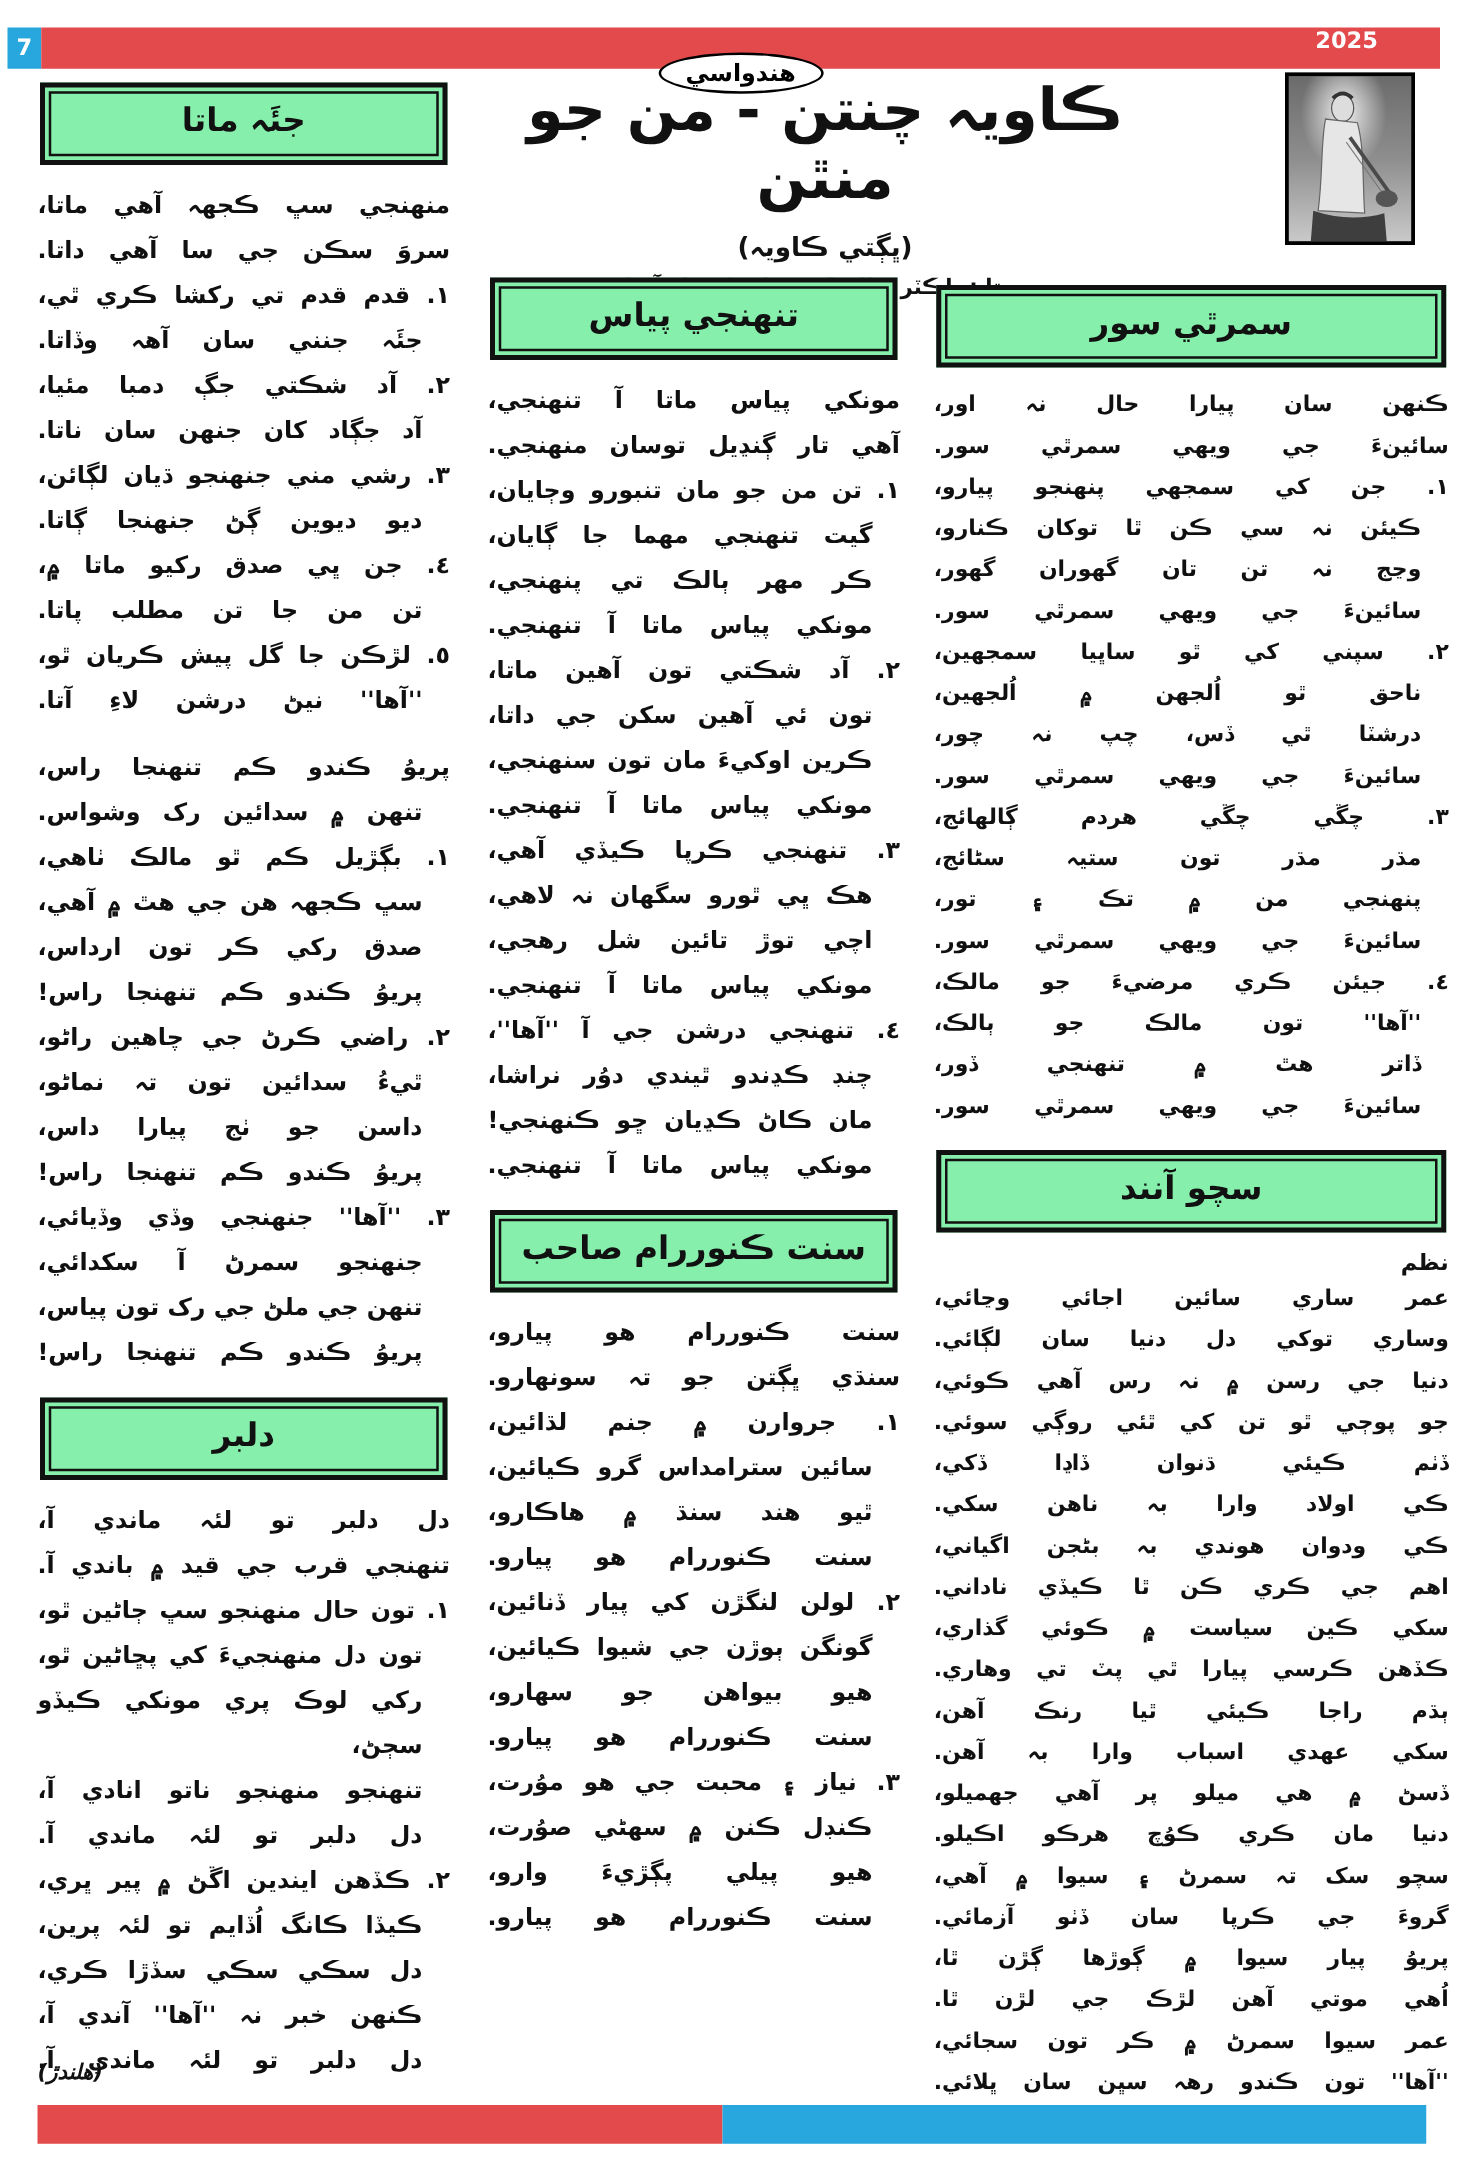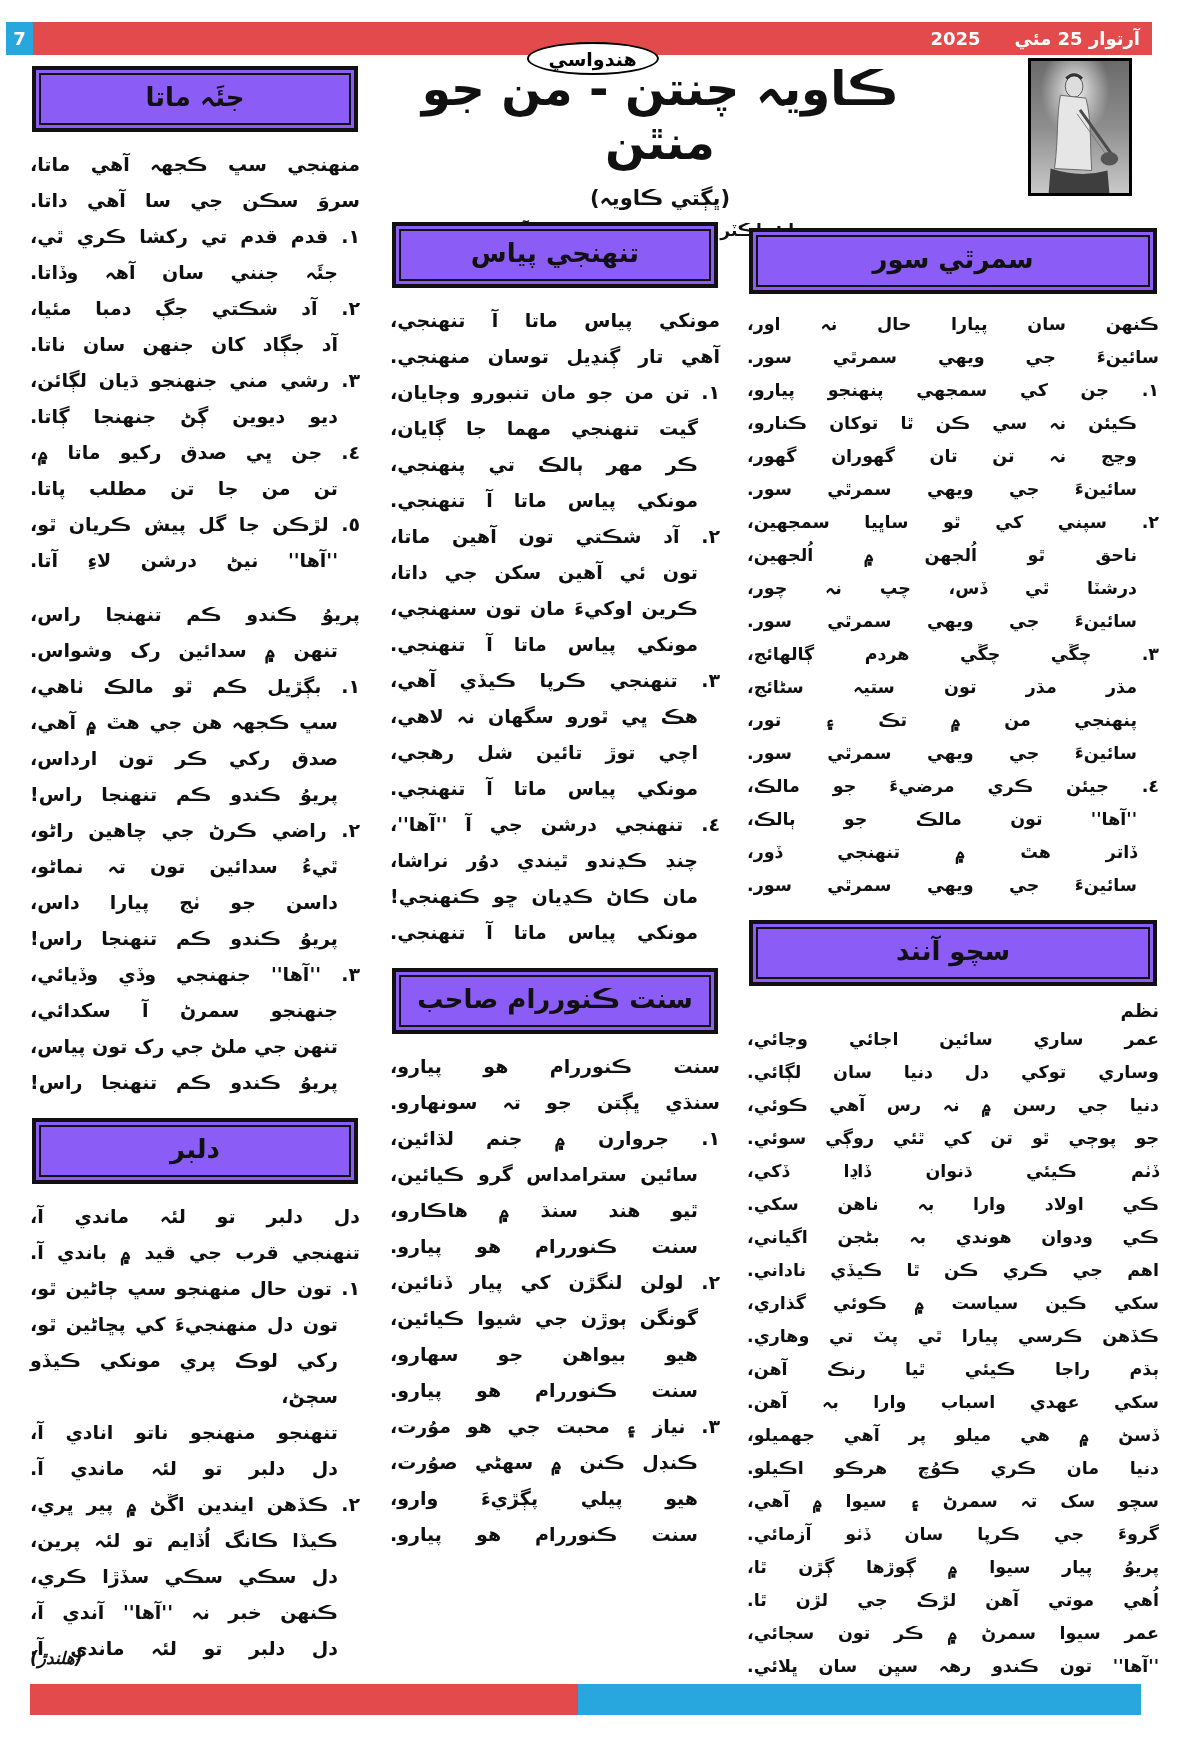--- a/index.html
+++ b/index.html
@@ -4,39 +4,39 @@
 <style>
   html,body{margin:0;padding:0;background:#9a9a9a;}
   .page{position:relative;width:1180px;height:1744px;margin:0 auto;background:#ffffff;
         font-family:"DejaVu Sans",sans-serif;overflow:hidden;color:#111;}
   
   .topbar{position:absolute;left:6px;top:22px;width:1146px;height:33px;display:flex;direction:ltr;}
   .pageno{width:27px;background:var(--blue,#27a7de);color:#fff;font-size:18px;font-weight:bold;
           display:flex;align-items:center;justify-content:center;}
   .redbar{flex:1;background:var(--red,#e34a4c);position:relative;}
   .dateblock{position:absolute;right:12px;top:0;height:100%;display:flex;align-items:center;gap:34px;
-             color:#fff;font-weight:bold;font-size:18px;direction:ltr;}
+             color:#fff;font-weight:bold;font-size:18px;direction:ltr;flex-direction:column;}
   .logo-oval{position:absolute;left:50%;top:0px;transform:translateX(-50%);background:#fff;
              border:2px solid #000;border-radius:50%;height:29px;padding:0 20px;display:flex;
              align-items:center;font-weight:bold;font-size:19px;color:#000;box-shadow:0 0 0 1px #fff inset;margin-top:20px;}
   
   .masthead{position:absolute;left:360px;top:62px;width:600px;text-align:center;direction:rtl;}
   .m-title{font-size:47px;font-weight:bold;line-height:1.15;letter-spacing:-1px;}
   .m-sub{font-size:21px;font-weight:bold;margin-top:16px;}
   .m-by{font-size:17px;font-weight:bold;margin-top:10px;}
   
   .photo{position:absolute;left:1028px;top:58px;width:104px;height:138px;border:3px solid #000;
          background:#777;box-sizing:border-box;}
   .photo svg{display:block;width:100%;height:100%;}
   
   .col{position:absolute;}
   #col-left{left:30px;top:66px;width:330px;}
   #col-middle{left:390px;top:222px;width:330px;}
   #col-right{left:747px;top:228px;width:412px;}
-  .headbox{border:4px solid #111;padding:3px;margin:0 2px 14px 2px;background:#8b5cf6;}
+  .headbox{border:4px solid #111;padding:3px;margin:0 2px 14px 2px;background:#86efac;}
   .headbox-inner{border:2px solid #111;text-align:center;font-weight:bold;font-size:26px;
                  padding:9px 4px 13px 4px;line-height:1;direction:rtl;}
   .poem{margin-bottom:18px;}
   .line{font-size:19px;font-weight:bold;line-height:36px;direction:rtl;color:#101010;
         text-align:justify;text-align-last:justify;}
   #col-right .line{font-size:17.5px;line-height:33px;}
   .line.ind{padding-right:22px;}
   .poem-label{font-weight:bold;font-size:18px;text-align:right;direction:rtl;margin:4px 0 2px 2px;}
   
   .continued{position:absolute;left:30px;top:1648px;font-size:17px;font-weight:bold;direction:rtl;font-style:italic;}

